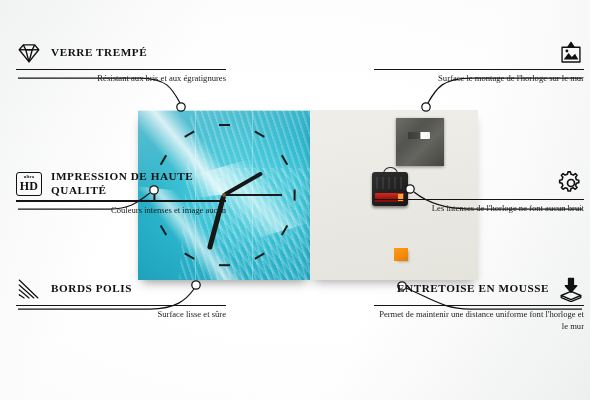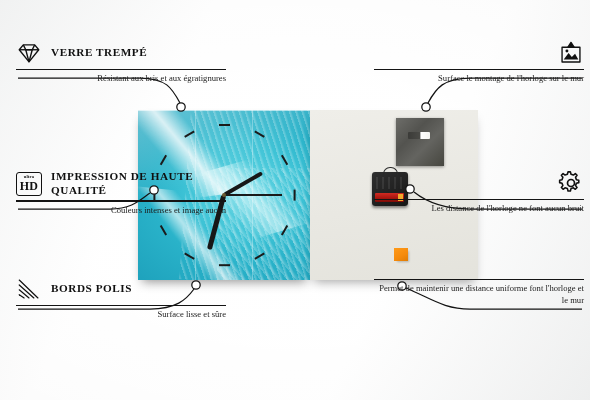--- a/index.html
+++ b/index.html
@@ -290,21 +290,31 @@
   <div class="feature right" id="feat-meca">
     <div class="f-head">
       <svg class="f-icon" viewBox="0 0 32 32">
         <g fill="none" stroke="#111" stroke-width="2.1" stroke-linejoin="round">
           <path d="M16 4.5 l3.2 1.1 2.6-2 2.3 2.3 -2 2.6 1.1 3.2 3.2 .8 v3.2 l-3.2 .8 -1.1 3.2 2 2.6 -2.3 2.3 -2.6-2 -3.2 1.1 -.8 3.2 h-3.2 l-.8-3.2 -3.2-1.1 -2.6 2 -2.3-2.3 2-2.6 -1.1-3.2 -3.2-.8 v-3.2 l3.2-.8 1.1-3.2 -2-2.6 2.3-2.3 2.6 2 3.2-1.1 .8-3.2 h3.2 z" transform="scale(.92) translate(1.4,1.2)"></path>
           <circle cx="16" cy="16" r="4.3"></circle>
         </g>
       </svg>
     </div>
     <div class="f-rule"></div>
-    <div class="f-sub">Les distance de l'horloge ne font aucun bruit</div>
+    <div class="f-sub">Les intenses de l'horloge ne font aucun bruit</div>
   </div>
 
   <div class="feature right" id="feat-entre">
+    <div class="f-head">
+      <svg class="f-icon" viewBox="0 0 32 32">
+        <g fill="none" stroke="#111" stroke-width="1.7" stroke-linejoin="round">
+          <path d="M13 3 h6 v9 h4 l-7 8 -7-8 h4 z" fill="#111"></path>
+          <path d="M16 19 L28 24 L16 29 L4 24 Z"></path>
+          <path d="M4 24 v2.5 L16 31.5 L28 26.5 V24"></path>
+        </g>
+      </svg>
+      <div class="f-title">ENTRETOISE EN MOUSSE</div>
+    </div>
     <div class="f-rule"></div>
     <div class="f-sub">Permet de maintenir une distance uniforme font l'horloge et le mur</div>
   </div>
 
 </div>
 
 </body></html>

